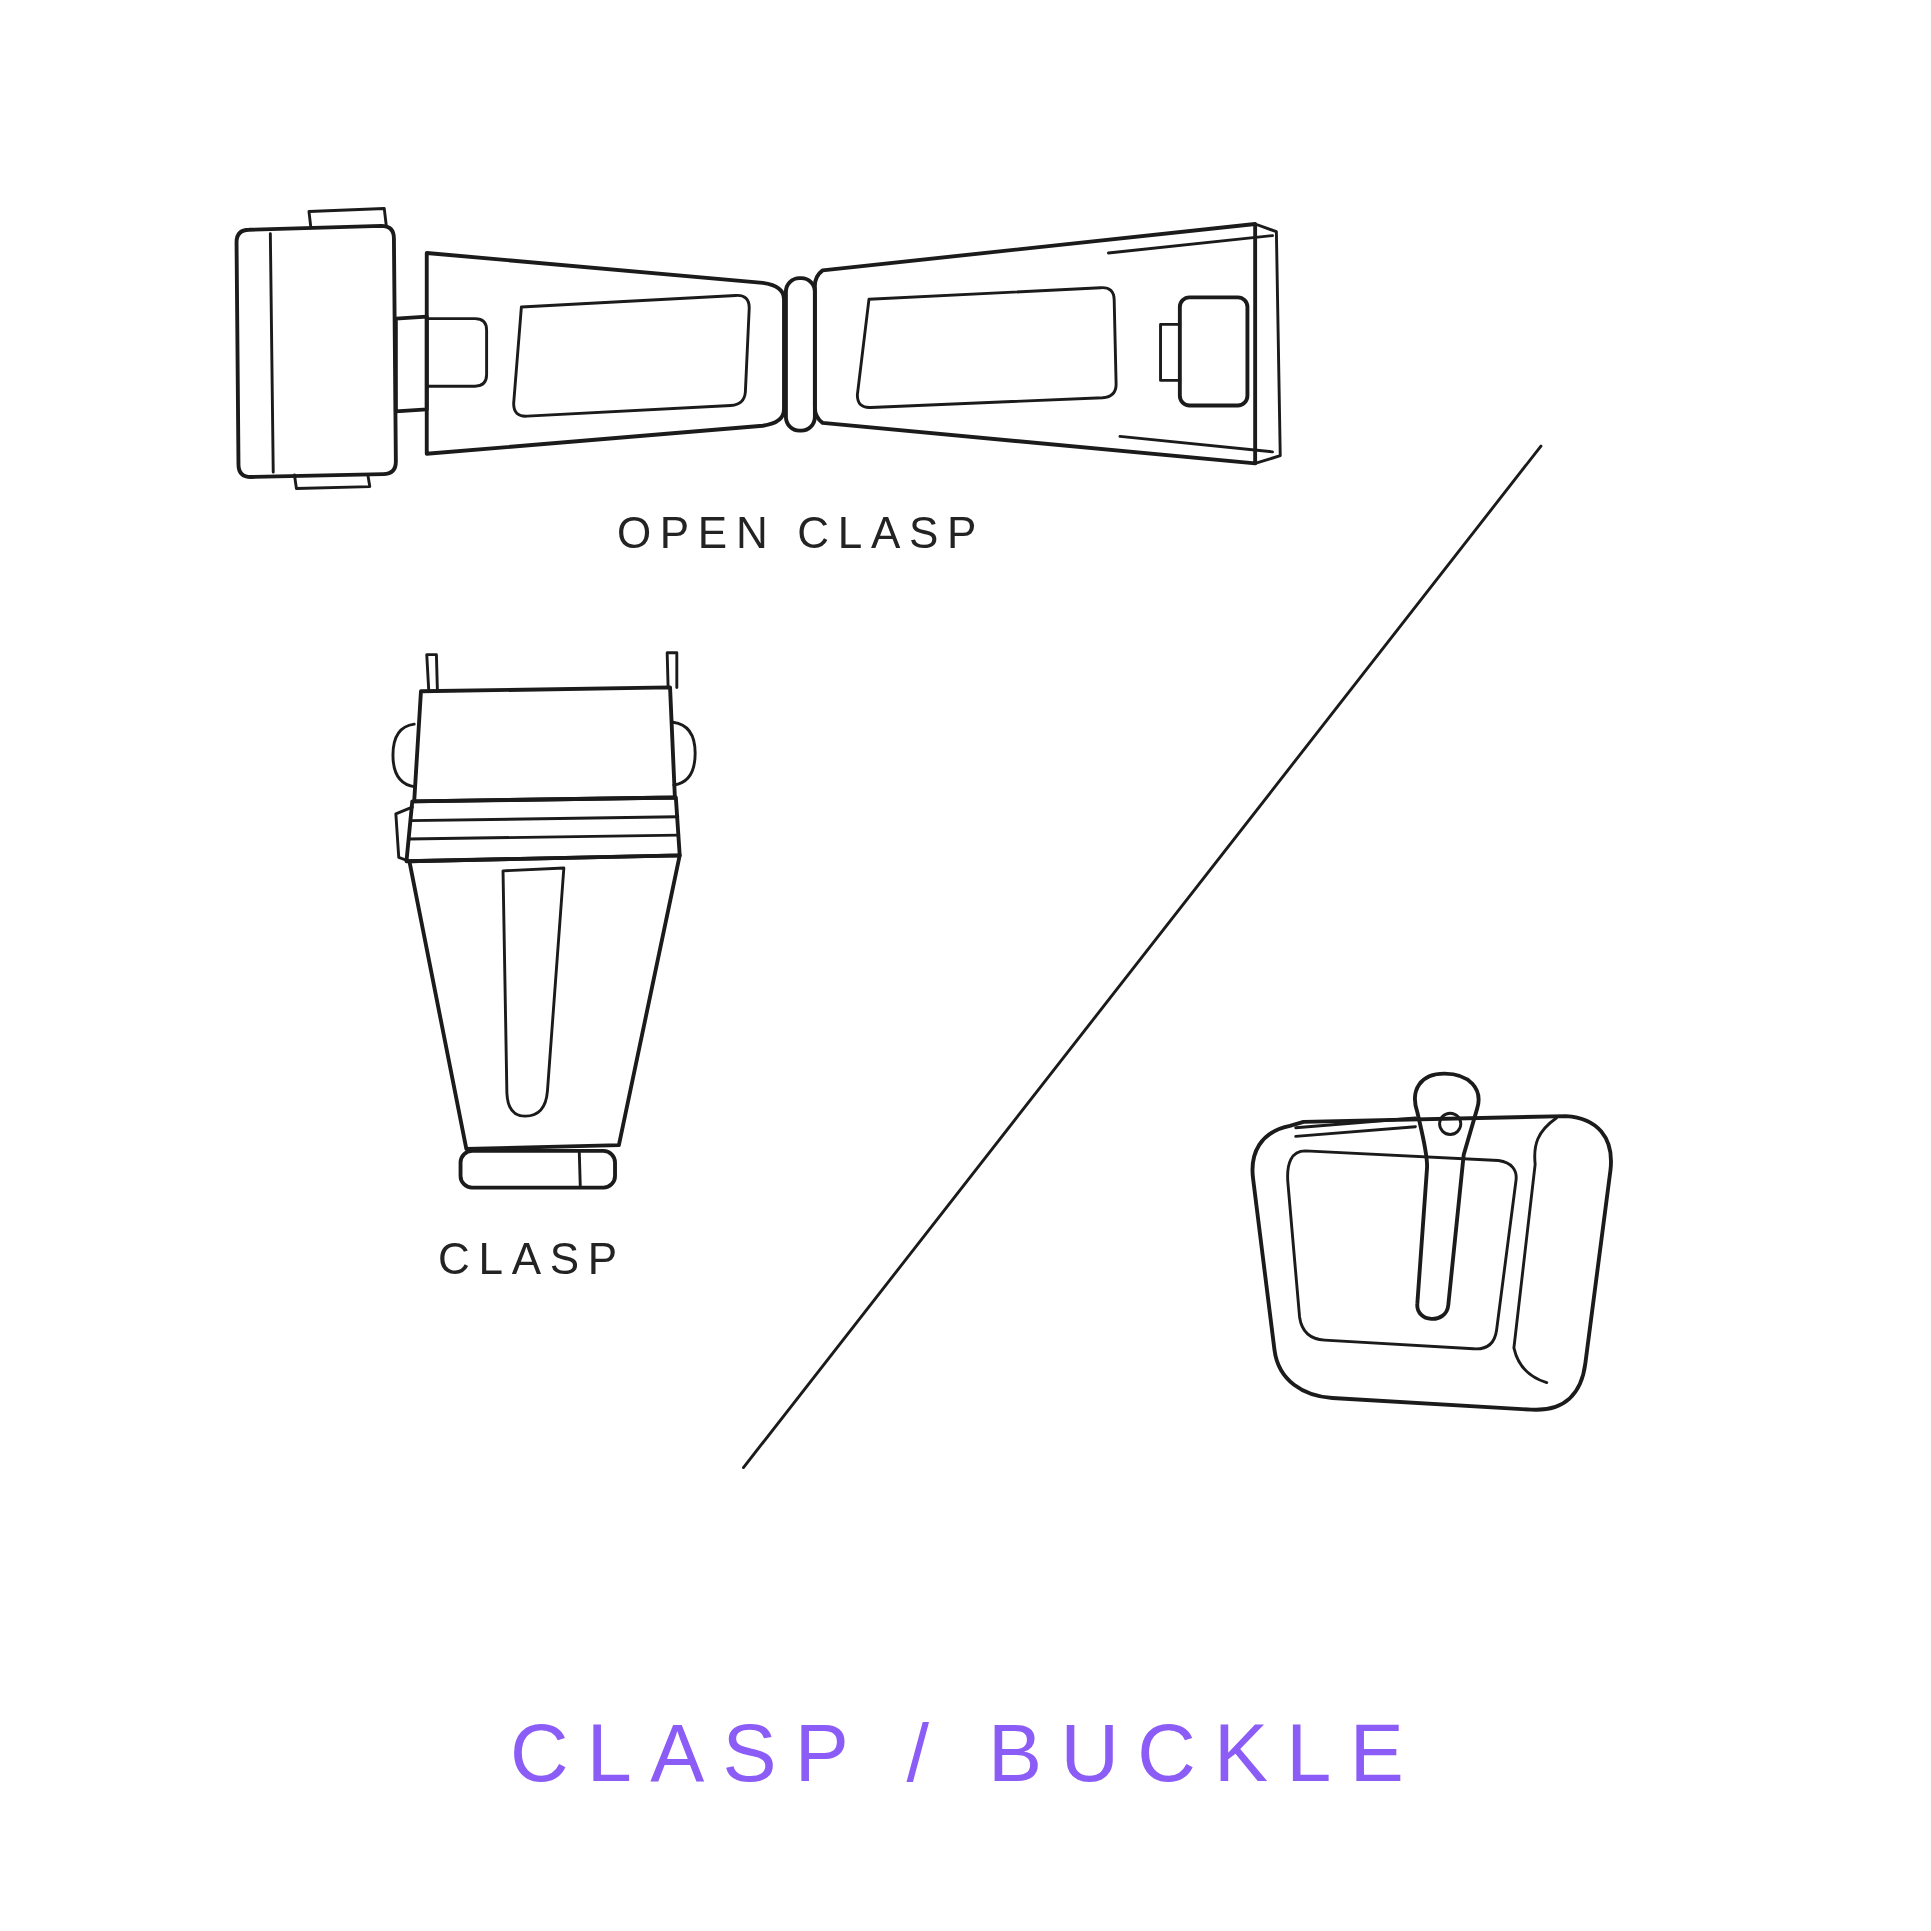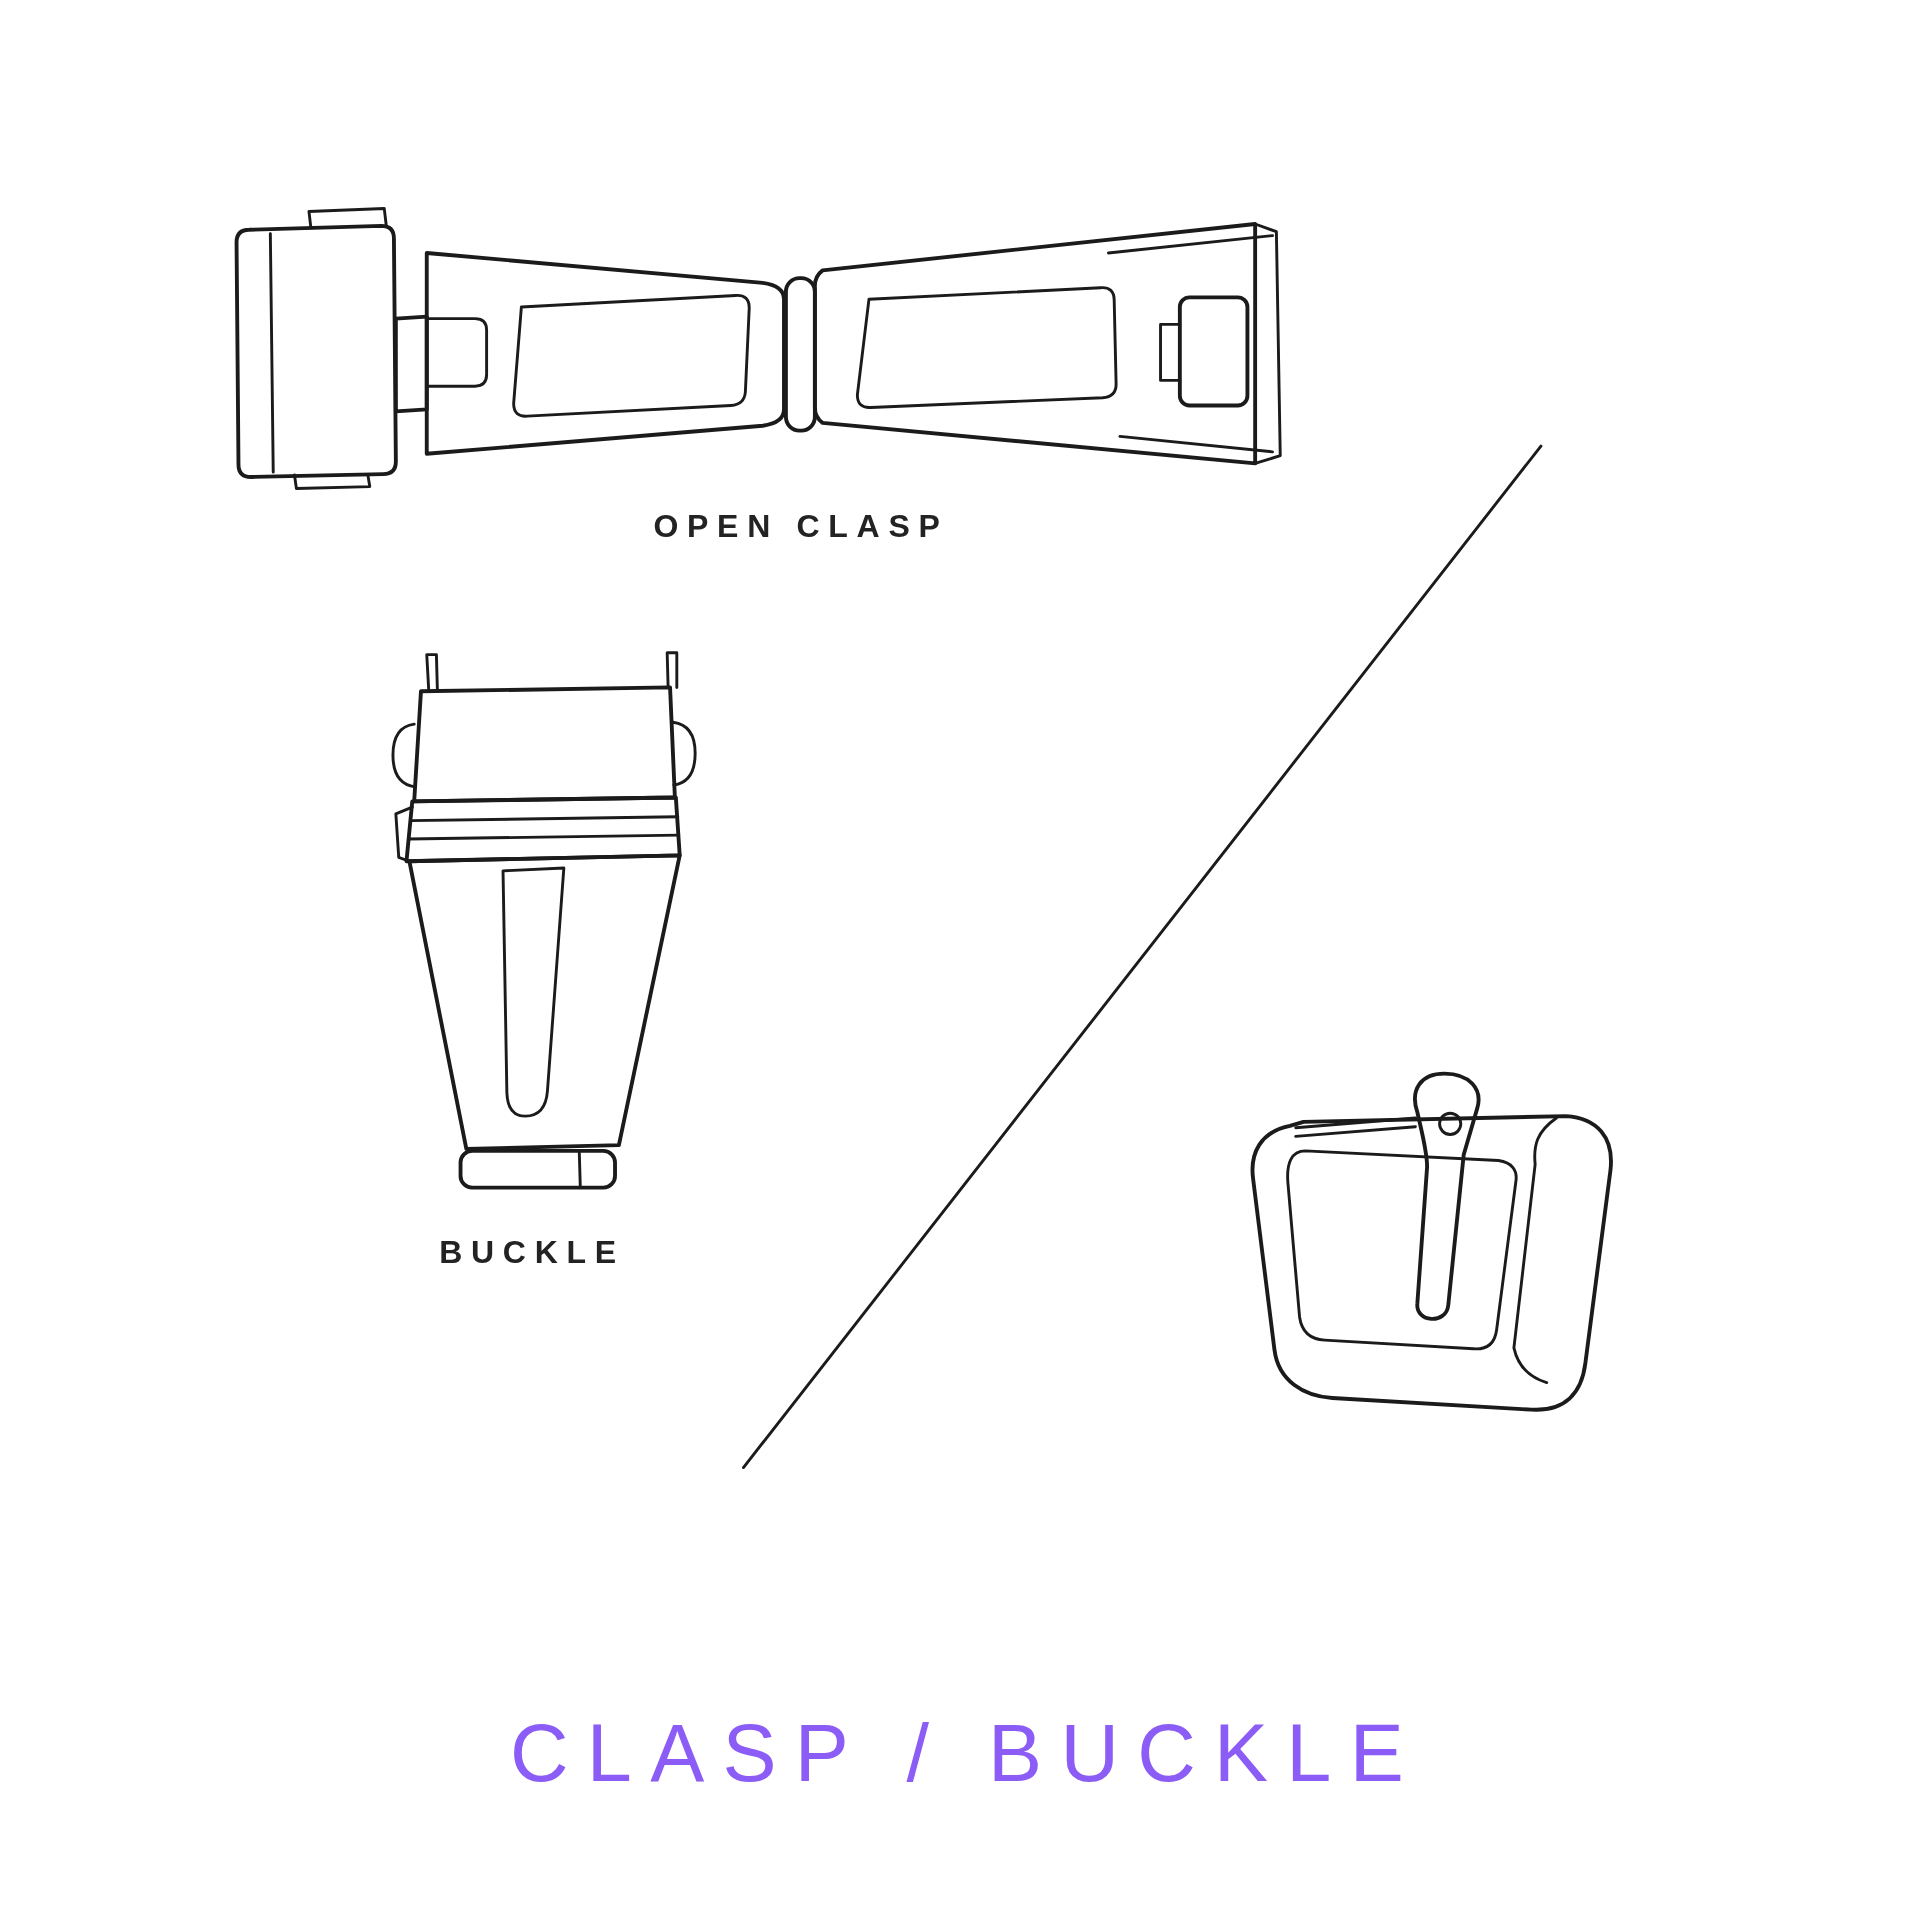--- a/index.html
+++ b/index.html
@@ -27,22 +27,22 @@
     stroke-linejoin: round;
   }
   .thin {
     stroke-width: 3;
   }
   .caption {
     position: absolute;
     transform: translateX(-50%);
     white-space: nowrap;
     color: #232323;
-    font-size: 32px;
-    font-weight: 700;
+    font-size: 44px;
+    font-weight: 400;
     letter-spacing: 8.7px;
     text-align: right;
   }
   .caption-open { left: 801px; top: 508px; }
   .caption-closed { left: 532px; top: 1234px; }
   .page-title {
     position: absolute;
     left: 966px;
     top: 1707px;
     transform: translateX(-50%);
@@ -119,17 +119,17 @@
       <path class="ink thin" d="M 1342,1168 L 1466,1158"></path>
       <path class="ink thin" d="M 1342,1177 L 1466,1167"></path>
       <circle class="ink thin" cx="1502" cy="1164" r="11"></circle>
 
       <path class="ink" d="M 1468,1152 C 1460,1128 1472,1112 1496,1112 C 1522,1112 1536,1128 1530,1148 L 1516,1196 L 1500,1352 C 1498,1372 1466,1370 1468,1350 L 1478,1210 C 1479,1196 1472,1170 1468,1152 Z"></path>
     </g>
   </svg>
 
   <div class="caption caption-open">OPEN CLASP</div>
 
-  <div class="caption caption-closed">BUCKLE</div>
+  <div class="caption caption-closed">CLASP</div>
 
   <div class="page-title">CLASP / BUCKLE</div>
 </div>
 
 
 </body></html>

